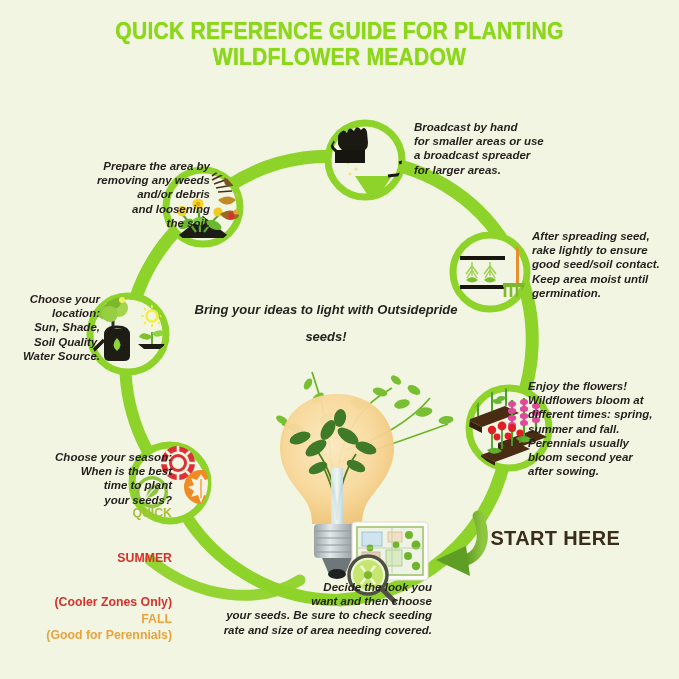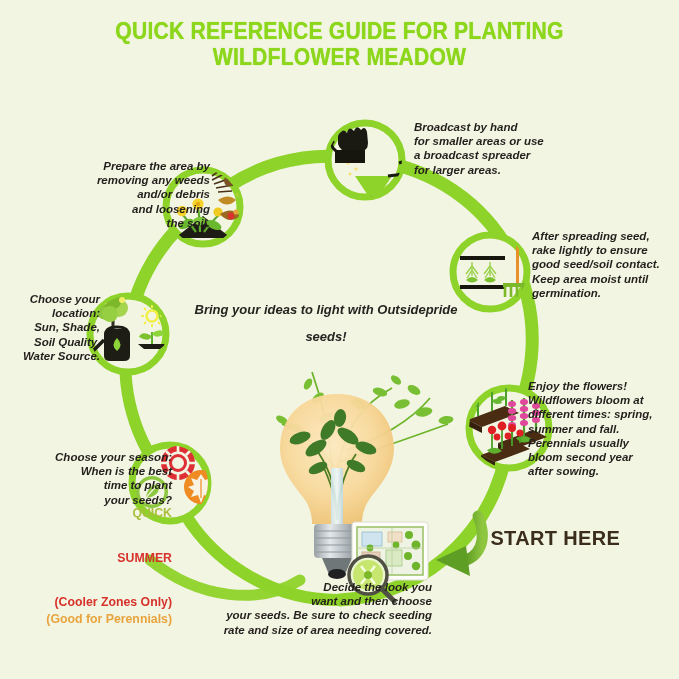--- a/index.html
+++ b/index.html
@@ -502,16 +502,17 @@
 Soil Quality,
 Water Source.</div>
 
 <div class="center-tag">Bring your ideas to light
 with Outsidepride seeds!</div>
 
 <div class="seasons">
   <div class="s-spring">QUICK</div>
   <div class="s-summer">SUMMER</div>
   <div class="s-summer">(Cooler Zones Only)</div>
+  <div class="s-fall">FALL</div>
   <div class="s-fall">(Good for Perennials)</div>
 </div>
 
 <div class="start-here">START HERE</div>
 
 </body></html>

